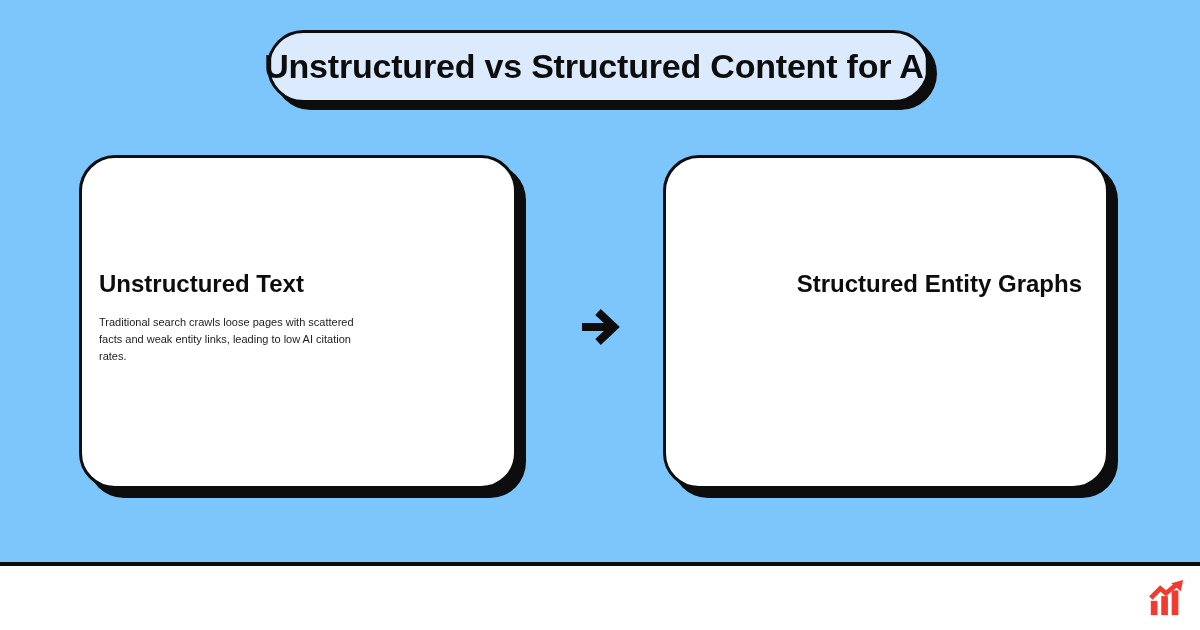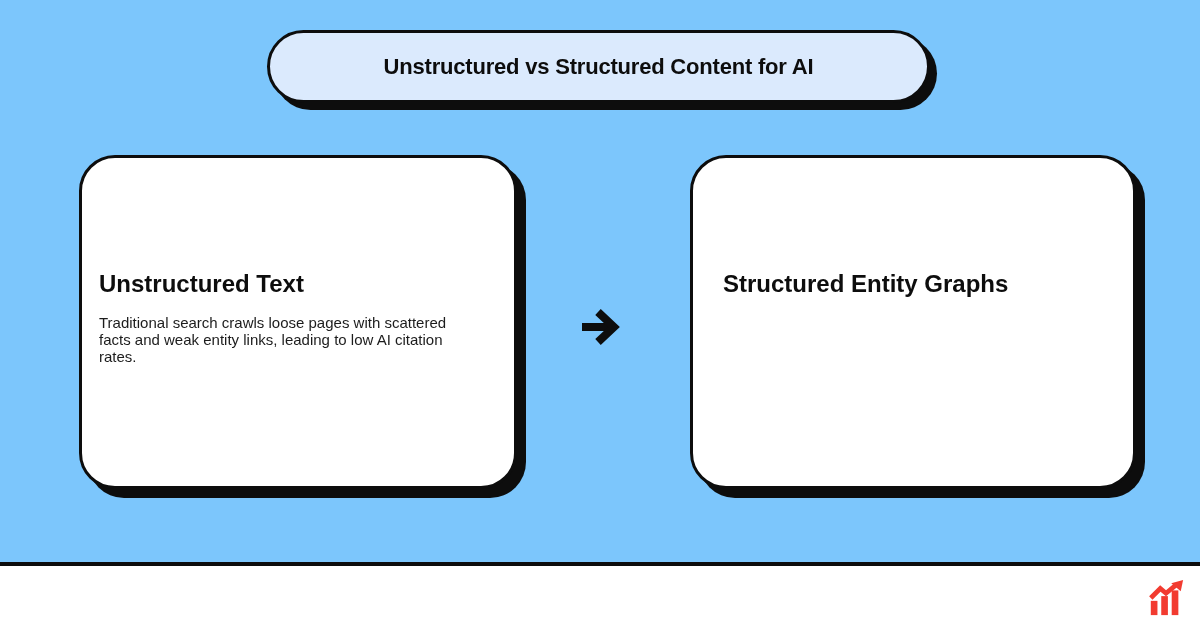--- a/index.html
+++ b/index.html
@@ -17,57 +17,57 @@
     width:663px;height:73px;
     background:#dbeafd;
     border:3px solid #0d0d0d;
     border-radius:40px;
     box-shadow:7px 7px 0 #0d0d0d;
     box-sizing:border-box;
     display:flex;align-items:center;justify-content:center;
   }
   .title-pill h1{
     margin:0;
-    font-size:22px;
+    font-size:34px;
     font-weight:bold;
     color:#0d0d0d;
     letter-spacing:-0.2px;
     white-space:nowrap;
   }
   
   .card{
     position:absolute;
     top:155px;
     height:334px;
     background:#ffffff;
     border:3px solid #0d0d0d;
     border-radius:36px;
     box-shadow:9px 9px 0 #0d0d0d;
     box-sizing:border-box;
     padding-left:45px;
   }
   .card.left{left:79px;width:438px;}
-  .card.right{left:690px;width:446px;}
+  .card.right{left:663px;width:446px;text-align:right;}
   .card-content{
     position:absolute;
     top:112px;
     right:24px;
   }
   .card.left  .card-content{left:17px;}
   .card.right .card-content{left:30px;}
   .card-heading{
     margin:0 0 16px 0;
     font-size:24px;
     line-height:1.15;
     font-weight:bold;
     color:#0d0d0d;
   }
   .card-body{
     margin:0;
-    font-size:15px;
+    font-size:11px;
     line-height:17px;
     color:#1c1c1c;
     white-space:pre-line;
   }
   
   .arrow-wrap{
     position:absolute;
     left:577px;top:305px;
     width:44px;height:44px;
   }

